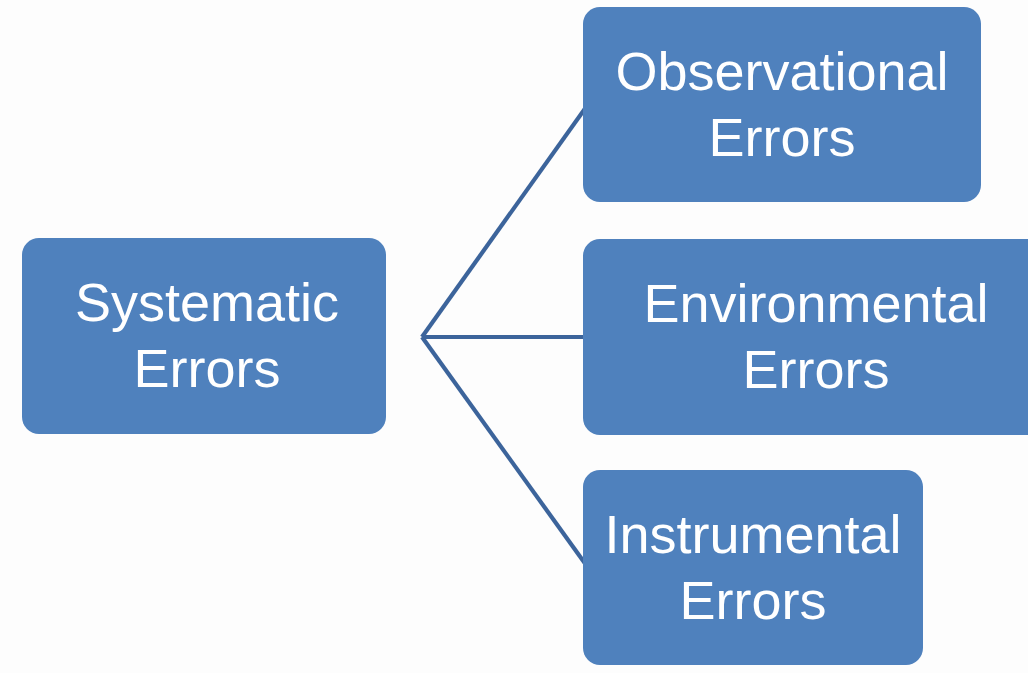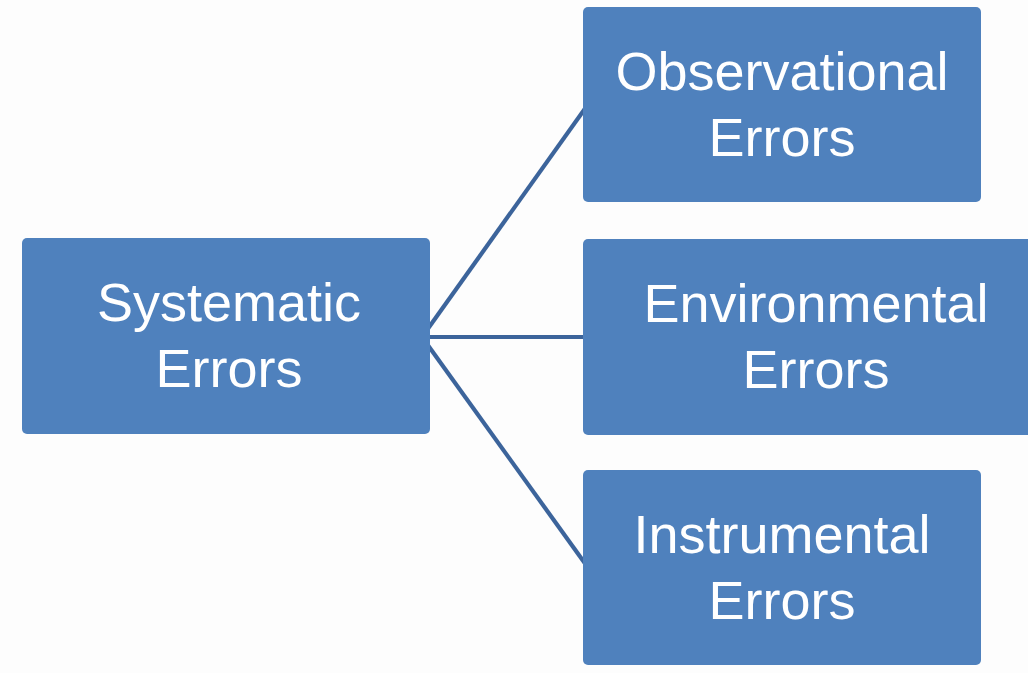--- a/index.html
+++ b/index.html
@@ -31,35 +31,35 @@
     stroke: var(--connector, #3c649b);
     stroke-width: 4.2;
     fill: none;
   }
 
   .node {
     position: absolute;
     z-index: 2;
     background: var(--node-fill, #4f81bd);
     color: var(--node-text, #ffffff);
-    border-radius: 5px;
+    border-radius: 17px;
     display: flex;
     align-items: center;
     justify-content: center;
     text-align: center;
     font-size: 54px;
     line-height: 1.22;
     padding: 6px 14px;
     overflow: hidden;
   }
 
-  .node-root      { left: 22px;  top: 238px; width: 408px; height: 196px; padding-left: 20px; }
+  .node-root      { left: 22px;  top: 238px; width: 364px; height: 196px; padding-left: 20px; }
   .node-child-0   { left: 583px; top: 7px;   width: 398px; height: 195px; }
   .node-child-1   { left: 583px; top: 239px; width: 466px; height: 196px; }
-  .node-child-2   { left: 583px; top: 470px; width: 398px; height: 195px; }
+  .node-child-2   { left: 583px; top: 470px; width: 340px; height: 195px; }
 </style>
 </head>
 <body>
 
 <div class="canvas">
 
   <svg class="connectors" viewBox="0 0 1028 673" xmlns="http://www.w3.org/2000/svg">
     <line x1="422" y1="337" x2="589" y2="103"></line>
     <line x1="422" y1="337" x2="589" y2="337"></line>
     <line x1="422" y1="337" x2="589" y2="569"></line>

